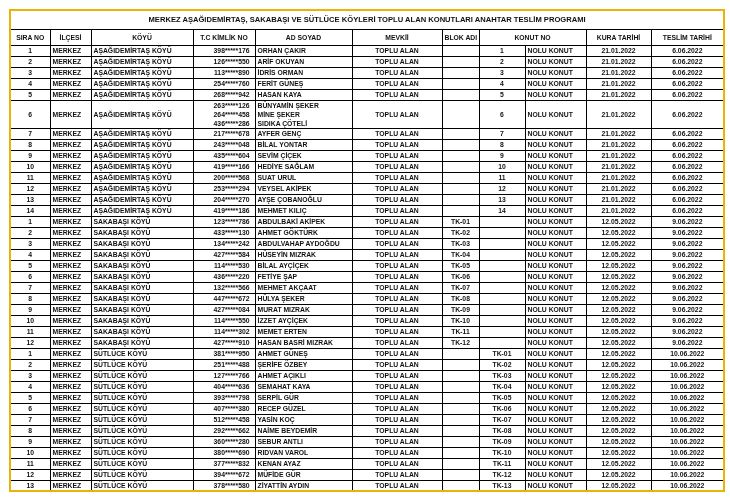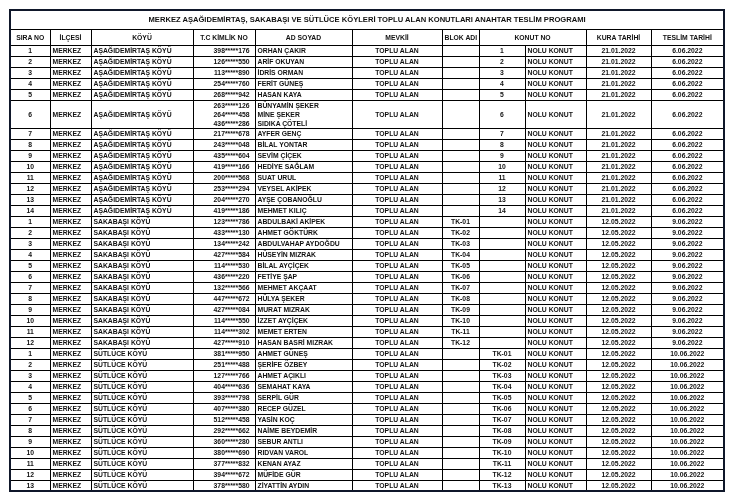--- a/index.html
+++ b/index.html
@@ -8,21 +8,21 @@
     background: #ffffff;
     font-family: "Liberation Sans", sans-serif;
     overflow: hidden;
   }
   table.main {
     position: absolute;
     left: 9px; top: 9px;
     width: 714px;
     border-collapse: collapse;
     table-layout: fixed;
-    border: 2px solid #0f172a;
+    border: 2px solid #eab308;
   }
   th, td {
     border: 1px solid #000;
     color: #111;
     font-weight: bold;
     overflow: hidden;
     white-space: nowrap;
     padding: 0 2px;
   }
   tr.title-row th {

